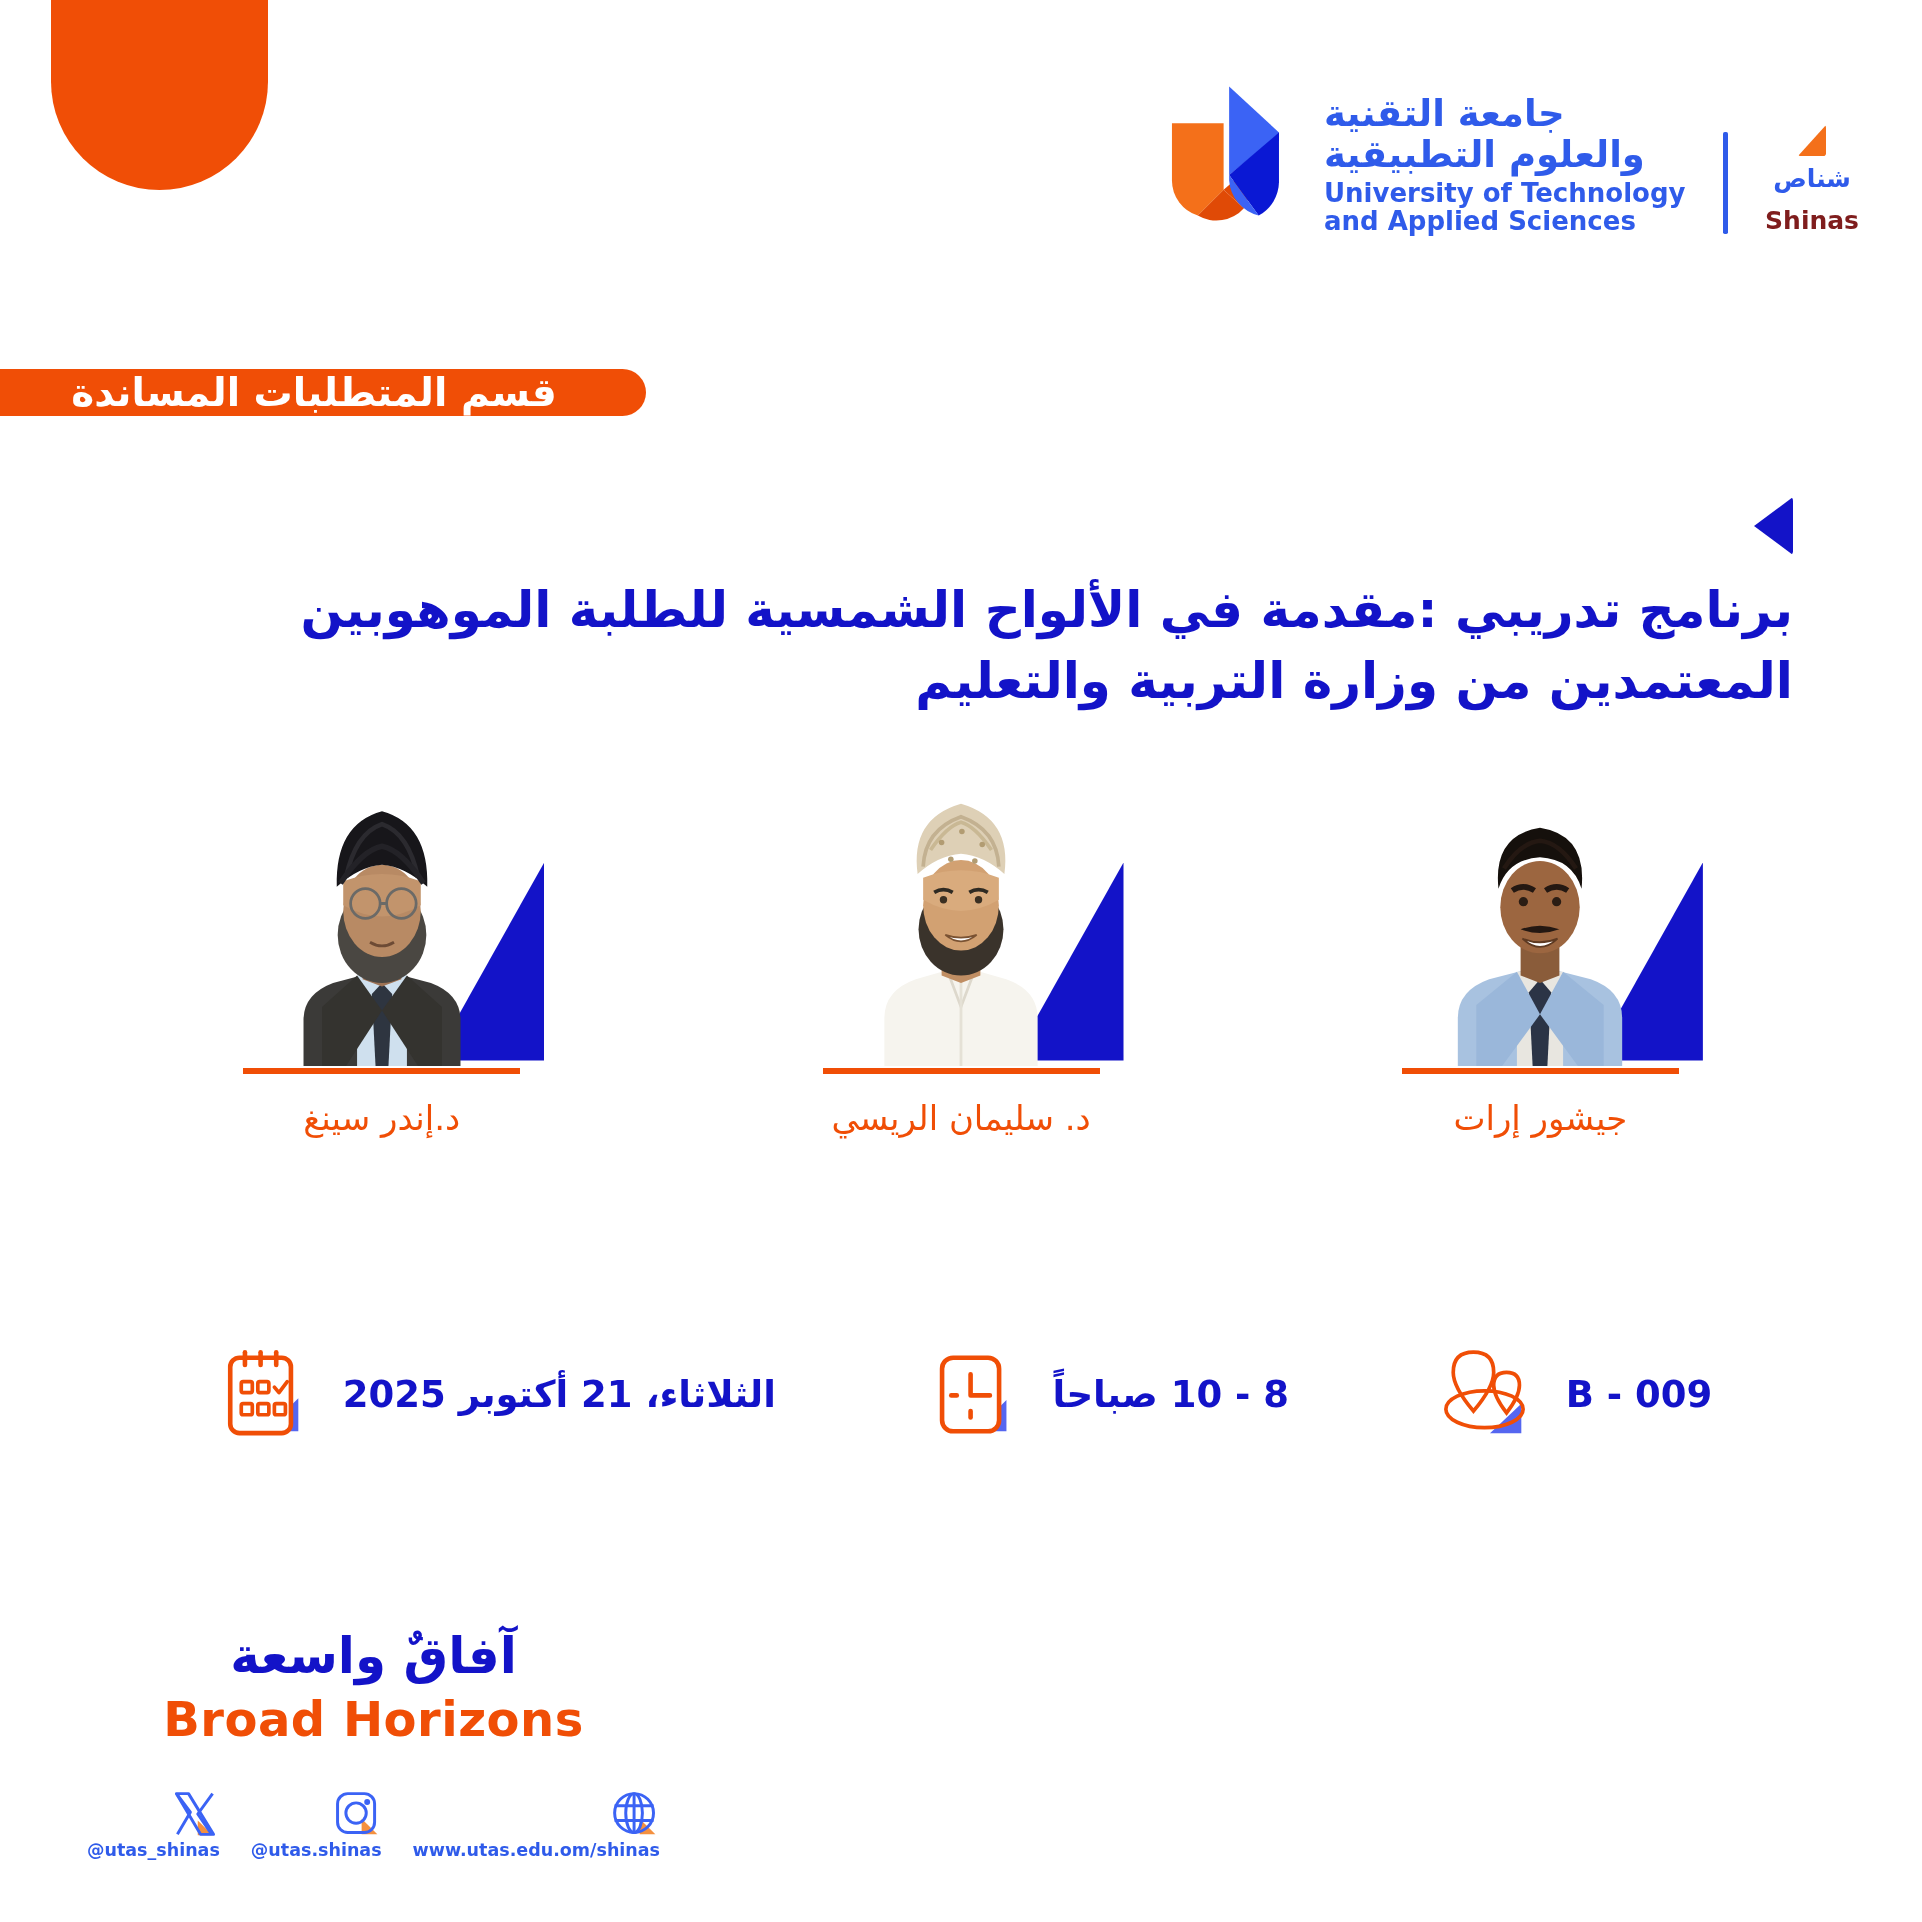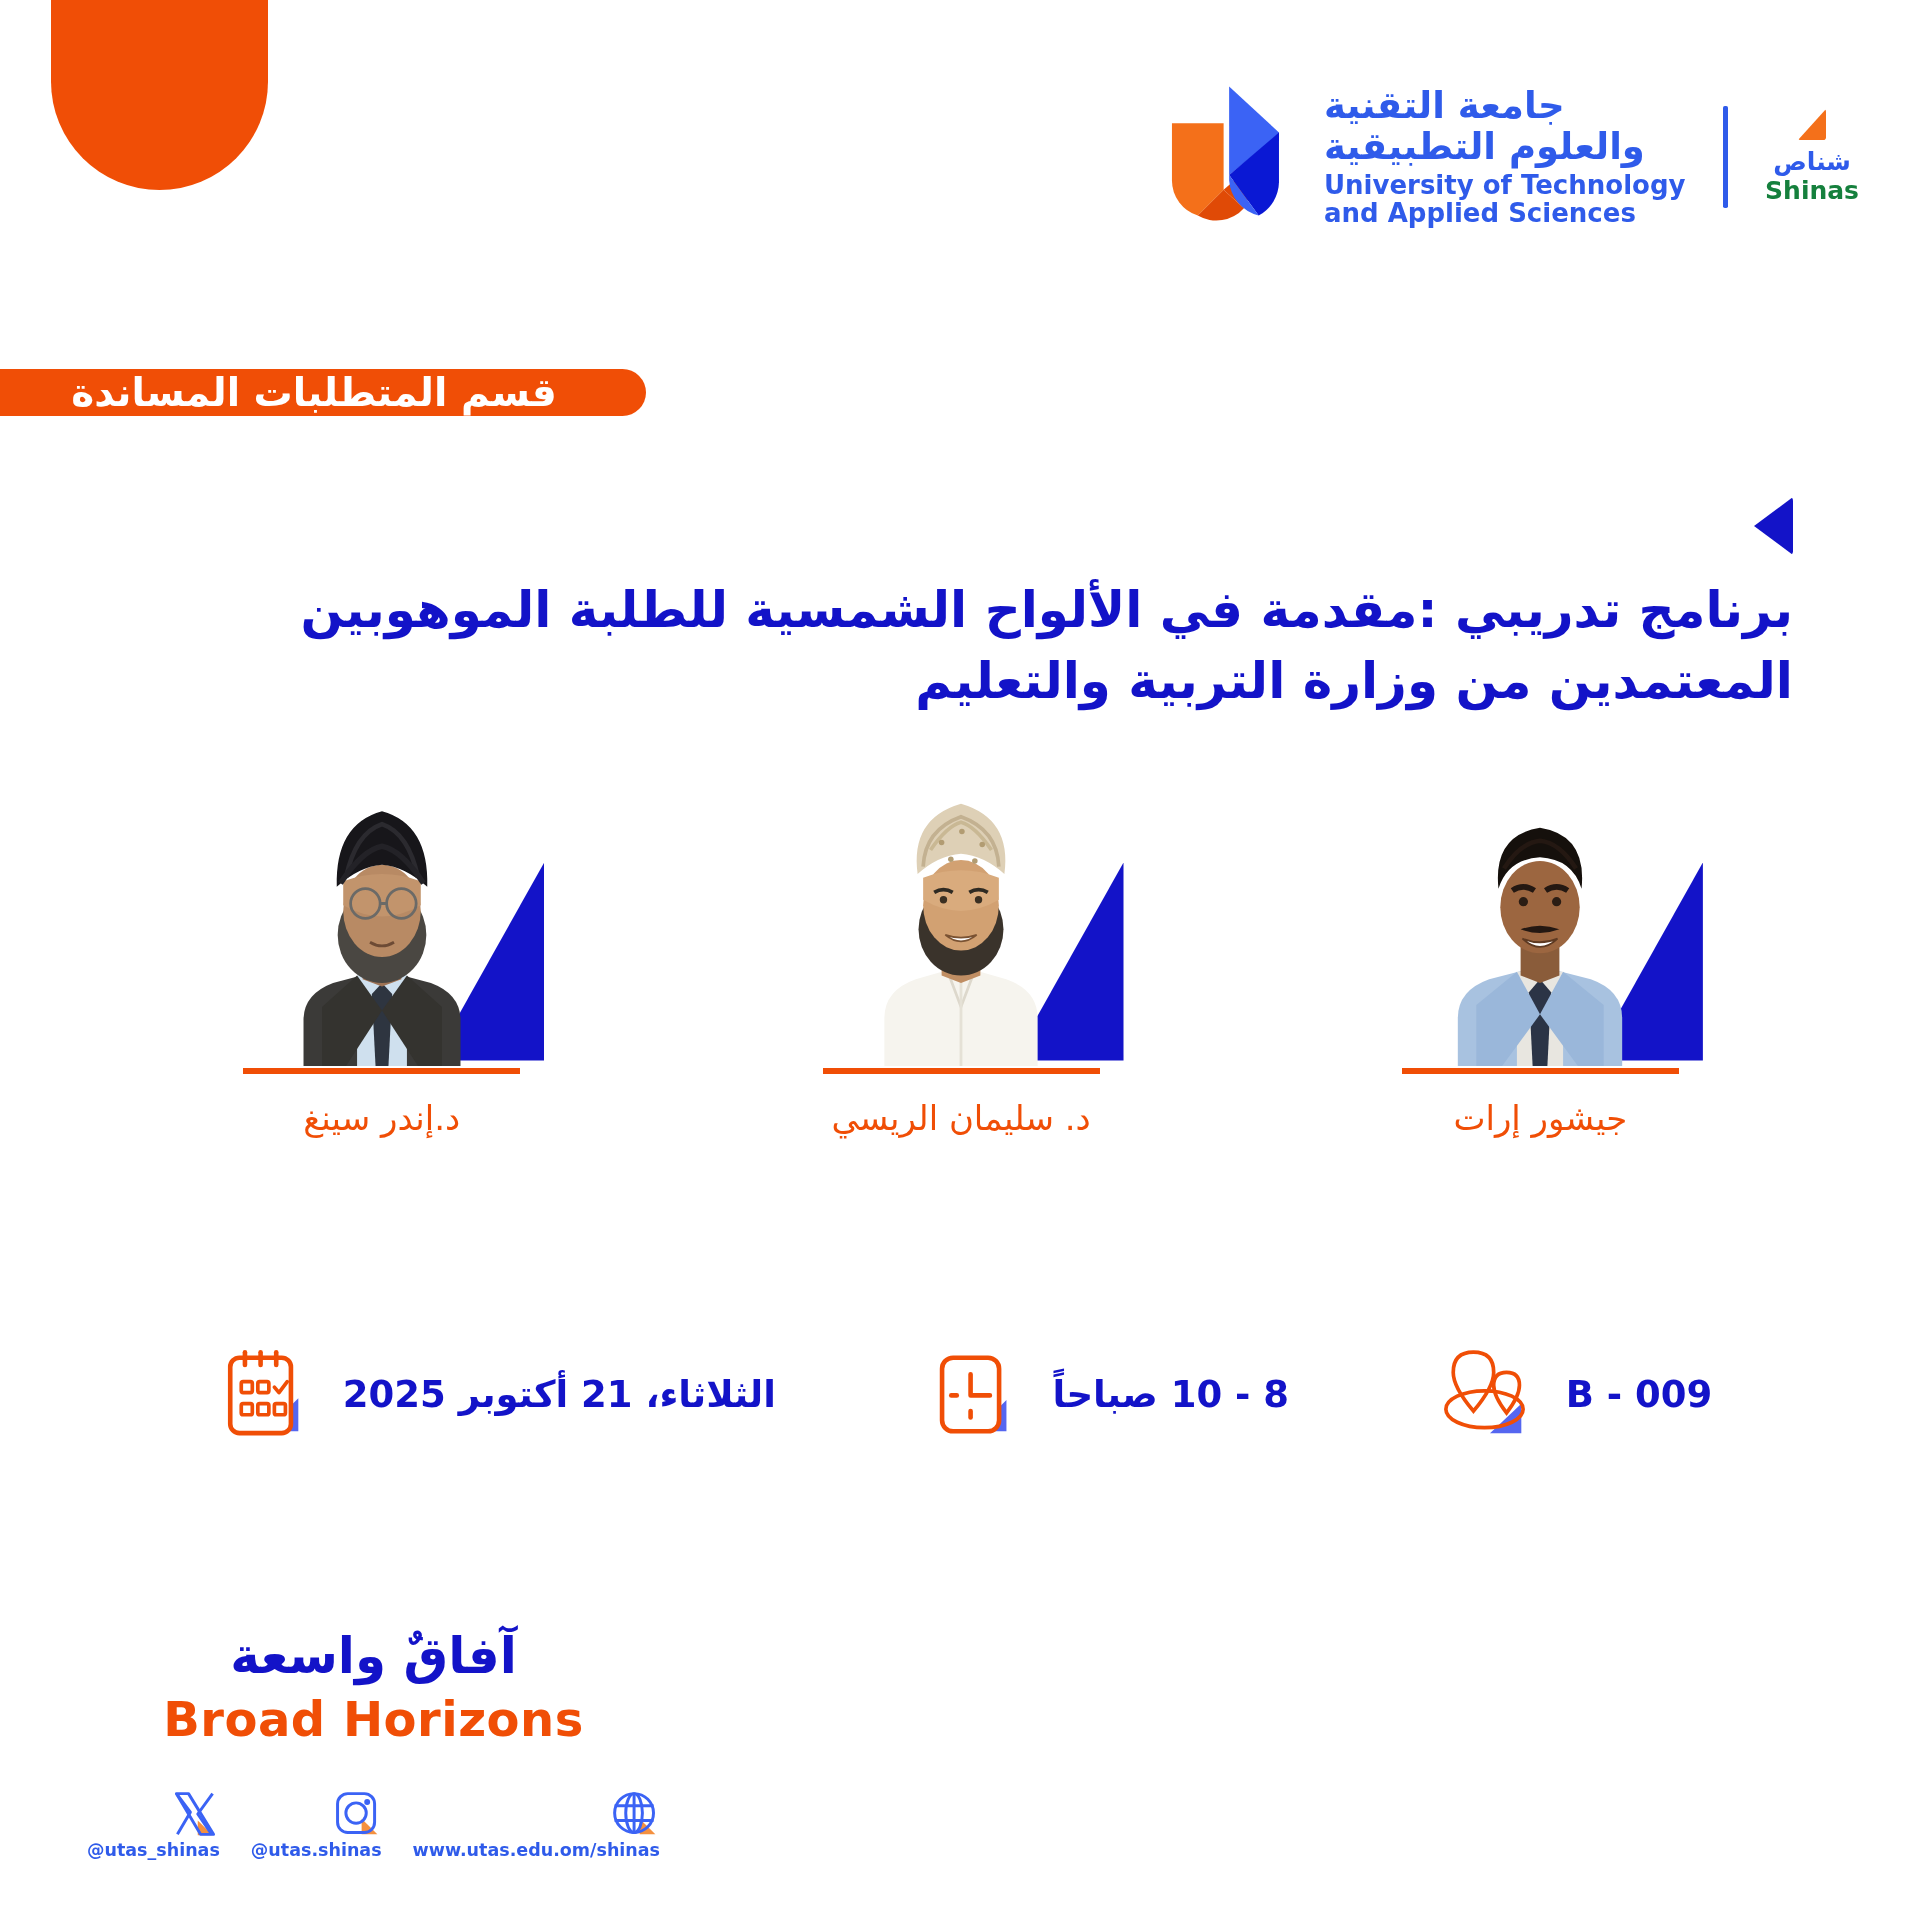--- a/index.html
+++ b/index.html
@@ -30,21 +30,21 @@
     border-radius: 0 0 111px 111px;
   }
 
   
   .logo-lockup {
     position: absolute;
     top: 79px;
     right: 63px;
     display: flex;
     flex-direction: row-reverse;
-    align-items: center;
+    align-items: flex-end;
     gap: 32px;
     direction: rtl;
   }
   .logo-mark {
     width: 122px;
     height: 155px;
     position: relative;
     flex: none;
   }
   .logo-text-block {
@@ -91,25 +91,25 @@
     border-bottom: 31px solid #f4701a;
     border-radius: 2.8px;
     margin-bottom: 9.2px;
   }
   .branch-ar {
     color: #2f5bea;
     font-size: 25px;
     font-weight: 700;
   }
   .branch-en {
-    color: #15803d;
+    color: #7f1d1d;
     font-size: 25px;
     font-weight: 700;
     direction: ltr;
-    margin-top: 2px;
+    margin-top: 16px;
   }
 
   
   .dept-ribbon {
     position: absolute;
     left: 0;
     top: 369px;
     height: 47px;
     min-width: 646px;
     background: #f04e06;

